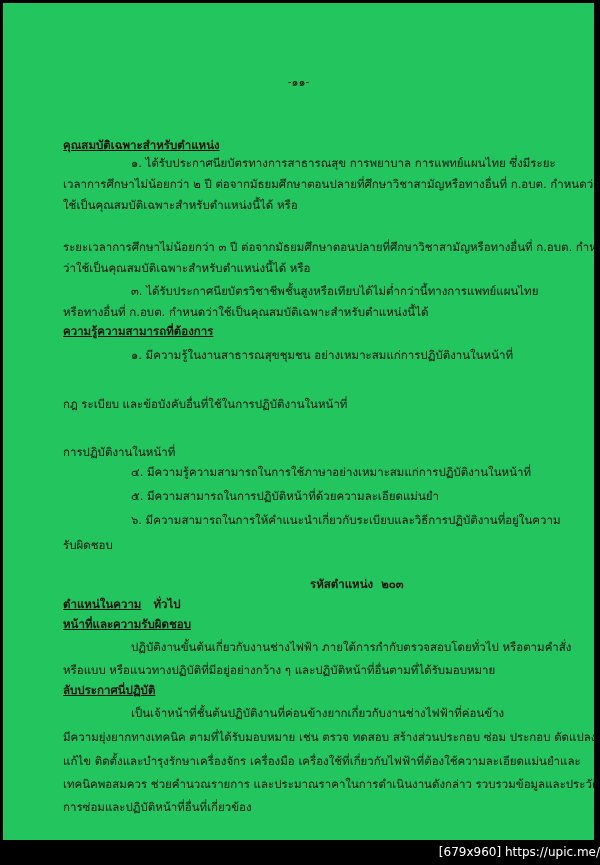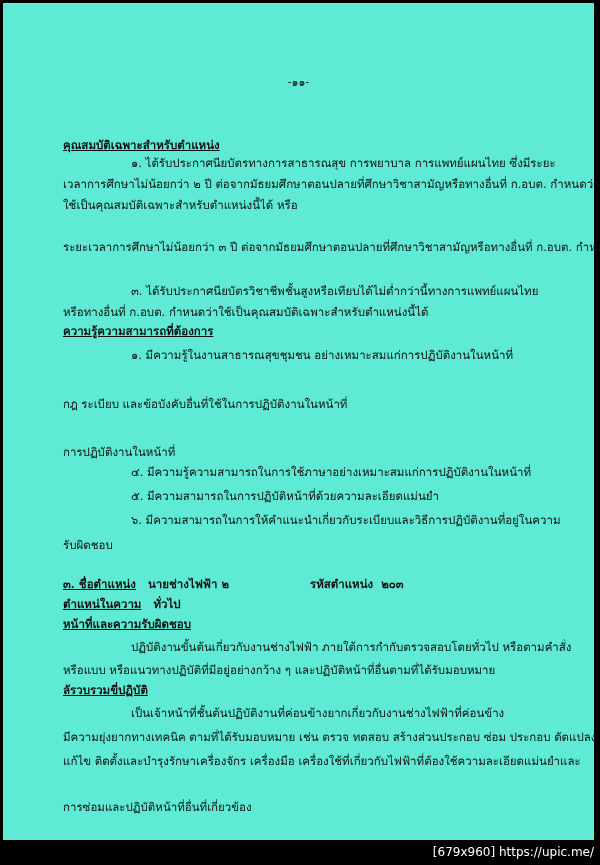--- a/index.html
+++ b/index.html
@@ -5,31 +5,30 @@
     html, body { margin:0; padding:0; }
     body {
       width:600px; height:865px; overflow:hidden;
       background:#000;
       font-family: "DejaVu Serif", "Liberation Serif", serif;
       position:relative;
     }
     .page {
       position:absolute; left:3px; top:3px;
       width:591px; height:837px;
-      background:#5eead4;
+      background:#22c55e;
       color:#111;
     }
     .footer-bar {
       position:absolute; left:0; top:840px; width:600px; height:25px;
       background:#000; color:#fff;
       font-family:"DejaVu Sans", sans-serif;
       font-size:12px;
       text-align:right;
       line-height:25px;
-      padding-right:6px;
       box-sizing:border-box;
     }
     .pnum {
       position:absolute; top:70px; left:0; width:100%;
       text-align:center; font-size:11px;
     }
     .line {
       position:absolute;
       font-size:11.5px;
       white-space:nowrap;
@@ -44,49 +43,47 @@
 <body>
 
 <div class="page">
   <div class="pnum">-๑๑-</div>
 
   <div class="line l h" style="top:134px">คุณสมบัติเฉพาะสำหรับตำแหน่ง</div>
   <div class="line i" style="top:152px">๑. ได้รับประกาศนียบัตรทางการสาธารณสุข  การพยาบาล การแพทย์แผนไทย ซึ่งมีระยะ</div>
   <div class="line l" style="top:173px">เวลาการศึกษาไม่น้อยกว่า ๒ ปี ต่อจากมัธยมศึกษาตอนปลายที่ศึกษาวิชาสามัญหรือทางอื่นที่ ก.อบต. กำหนดว่า</div>
   <div class="line l" style="top:194px">ใช้เป็นคุณสมบัติเฉพาะสำหรับตำแหน่งนี้ได้   หรือ</div>
   <div class="line l" style="top:236px">ระยะเวลาการศึกษาไม่น้อยกว่า ๓ ปี ต่อจากมัธยมศึกษาตอนปลายที่ศึกษาวิชาสามัญหรือทางอื่นที่ ก.อบต. กำหนด</div>
+  <div class="line l" style="top:257px">ว่าใช้เป็นคุณสมบัติเฉพาะสำหรับตำแหน่งนี้ได้  หรือ</div>
   <div class="line i" style="top:280px">๓. ได้รับประกาศนียบัตรวิชาชีพชั้นสูงหรือเทียบได้ไม่ต่ำกว่านี้ทางการแพทย์แผนไทย</div>
   <div class="line l" style="top:301px">หรือทางอื่นที่ ก.อบต.  กำหนดว่าใช้เป็นคุณสมบัติเฉพาะสำหรับตำแหน่งนี้ได้</div>
 
   <div class="line l h" style="top:320px">ความรู้ความสามารถที่ต้องการ</div>
   <div class="line i" style="top:344px">๑. มีความรู้ในงานสาธารณสุขชุมชน อย่างเหมาะสมแก่การปฏิบัติงานในหน้าที่</div>
   <div class="line l" style="top:393px">กฎ ระเบียบ และข้อบังคับอื่นที่ใช้ในการปฏิบัติงานในหน้าที่</div>
   <div class="line l" style="top:441px">การปฏิบัติงานในหน้าที่</div>
   <div class="line i" style="top:461px">๔. มีความรู้ความสามารถในการใช้ภาษาอย่างเหมาะสมแก่การปฏิบัติงานในหน้าที่</div>
   <div class="line i" style="top:485px">๕. มีความสามารถในการปฏิบัติหน้าที่ด้วยความละเอียดแม่นยำ</div>
   <div class="line i" style="top:509px">๖. มีความสามารถในการให้คำแนะนำเกี่ยวกับระเบียบและวิธีการปฏิบัติงานที่อยู่ในความ</div>
   <div class="line l" style="top:534px">รับผิดชอบ</div>
 
-  <div class="line l b" style="top:573px">
-    <span class="h">๓. ชื่อตำแหน่ง</span>&nbsp;&nbsp;
-    <span>นายช่างไฟฟ้า ๒</span>
-  </div>
   <div class="line b" style="top:573px; left:307px">
     <span>รหัสตำแหน่ง</span>&nbsp;
     <span>๒๐๓</span>
   </div>
   <div class="line l b" style="top:593px">
     <span class="h">ตำแหน่ในความ</span>&nbsp;&nbsp;
     <span>ทั่วไป</span>
   </div>
   <div class="line l h" style="top:613px">หน้าที่และความรับผิดชอบ</div>
   <div class="line i" style="top:636px">ปฏิบัติงานขั้นต้นเกี่ยวกับงานช่างไฟฟ้า  ภายใต้การกำกับตรวจสอบโดยทั่วไป หรือตามคำสั่ง</div>
   <div class="line l" style="top:659px">หรือแบบ หรือแนวทางปฏิบัติที่มีอยู่อย่างกว้าง ๆ และปฏิบัติหน้าที่อื่นตามที่ได้รับมอบหมาย</div>
-  <div class="line l h" style="top:679px">ลัรวบรวมขี่ปฏิบัติ</div>
+  <div class="line l h" style="top:679px">ลับประกาศนี่ปฏิบัติ</div>
   <div class="line i" style="top:702px">เป็นเจ้าหน้าที่ชั้นต้นปฏิบัติงานที่ค่อนข้างยากเกี่ยวกับงานช่างไฟฟ้าที่ค่อนข้าง</div>
   <div class="line l" style="top:726px">มีความยุ่งยากทางเทคนิค ตามที่ได้รับมอบหมาย เช่น ตรวจ ทดสอบ สร้างส่วนประกอบ ซ่อม ประกอบ ดัดแปลง</div>
   <div class="line l" style="top:750px">แก้ไข ติดตั้งและบำรุงรักษาเครื่องจักร เครื่องมือ เครื่องใช้ที่เกี่ยวกับไฟฟ้าที่ต้องใช้ความละเอียดแม่นยำและ</div>
+  <div class="line l" style="top:773px">เทคนิคพอสมควร ช่วยคำนวณรายการ และประมาณราคาในการดำเนินงานดังกล่าว รวบรวมข้อมูลและประวัติ</div>
   <div class="line l" style="top:796px">การซ่อมและปฏิบัติหน้าที่อื่นที่เกี่ยวข้อง</div>
 </div>
 
 <div class="footer-bar">
   <span>[679x960] https://upic.me/</span>
 </div>
 
 </body></html>

